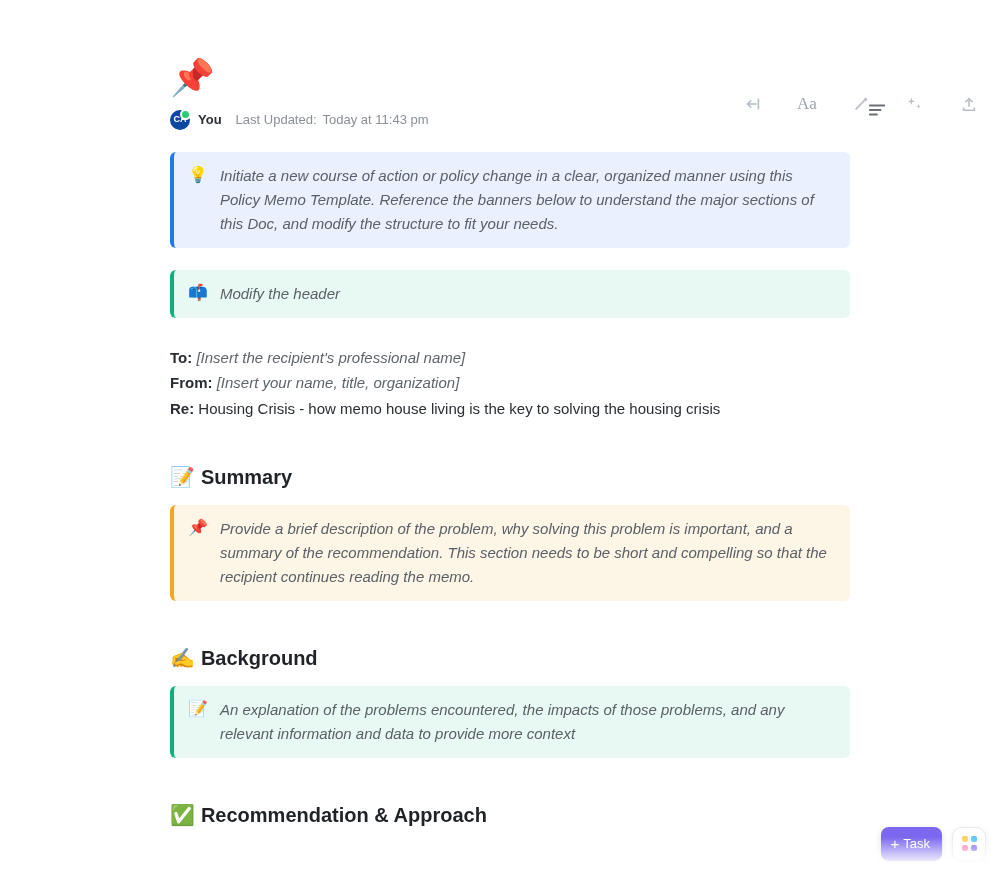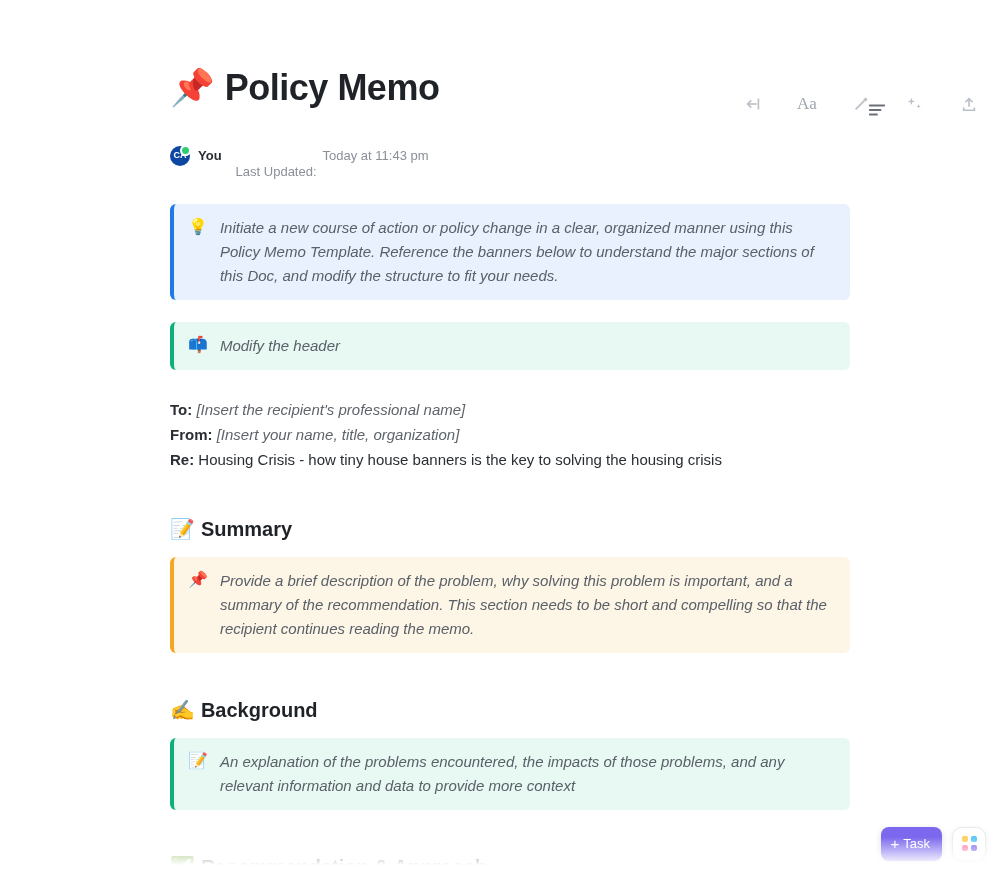--- a/index.html
+++ b/index.html
@@ -73,21 +73,21 @@
   .avatar::after {
     content: "";
     position: absolute;
     right: -1px; top: -1px;
     width: 7px; height: 7px;
     background: #2ecc71;
     border: 2px solid #fff;
     border-radius: 50%;
   }
   .meta-you { color: var(--text); font-weight: 700; margin-right: 14px; }
-  .meta-label { color: var(--muted); margin-right: 6px; margin-top: 32px; }
+  .meta-label { color: var(--muted); margin-right: 6px; }
   .meta-val { color: var(--muted); }
 
   
   .banner {
     border-radius: 6px;
     padding: 12px 16px 12px 14px;
     margin-top: 22px;
     font-style: italic;
     color: #5a6068;
     display: flex;
@@ -204,21 +204,20 @@
     pointer-events: none;
   }
 </style>
 </head>
 <body>
 
 <div class="page">
 
   <div class="title-row">
     <span class="title-emoji">📌</span>
-    <span class="title-text">Policy Memo</span>
   </div>
 
   <div class="meta-row">
     <span class="avatar">CA</span>
     <span class="meta-you">You</span>
     <span class="meta-label">Last Updated:</span>
     <span class="meta-val">Today at 11:43 pm</span>
   </div>
 
   <div class="banner blue">
@@ -235,21 +234,21 @@
     <div class="field-line">
       <span class="field-label">To:</span>
       <span class="field-val-italic">[Insert the recipient's professional name]</span>
     </div>
     <div class="field-line">
       <span class="field-label">From:</span>
       <span class="field-val-italic">[Insert your name, title, organization]</span>
     </div>
     <div class="field-line">
       <span class="field-label">Re:</span>
-      <span>Housing Crisis - how tiny house banners is the key to solving the housing crisis</span>
+      <span>Housing Crisis - how memo house living is the key to solving the housing crisis</span>
     </div>
   </div>
 
   <div class="section">
     <h2>
       <span class="h-icon">📝</span>
       <span>Summary</span>
     </h2>
     <div class="banner orange">
       <span class="b-icon">📌</span>

